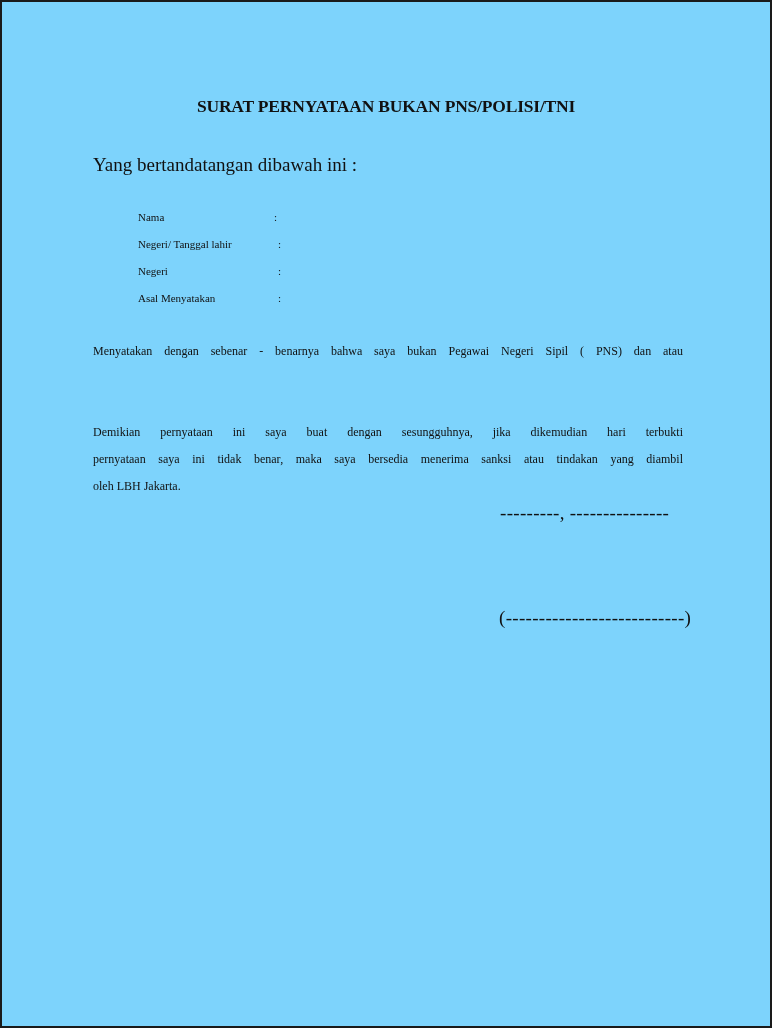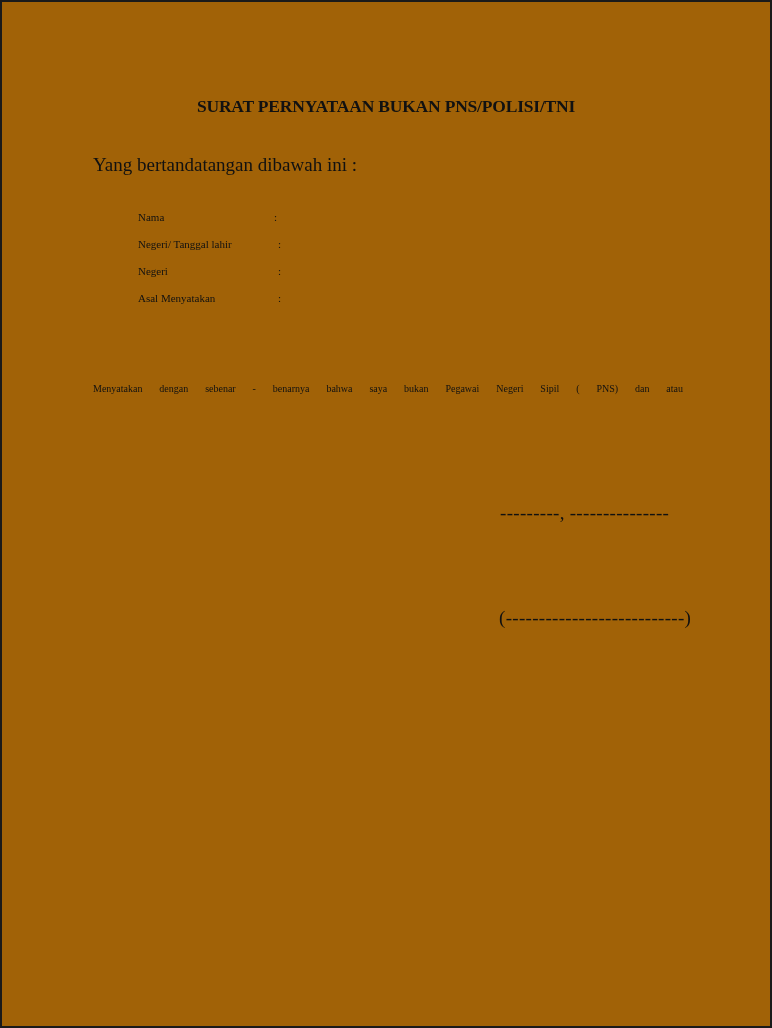--- a/index.html
+++ b/index.html
@@ -14,21 +14,21 @@
       overflow: hidden;
       font-family: "Liberation Serif", "DejaVu Serif", serif;
       color: #111;
     }
     .page {
       position: absolute;
       left: 0;
       top: 0;
       width: 768px;
       height: 1024px;
-      background: #a16207;
+      background: #7dd3fc;
       border: 2px solid #1a1a1a;
       border-right: 2px solid #1a1a1a;
       box-sizing: content-box;
     }
     .title {
       position: absolute;
       left: 0;
       right: 0;
       top: 94px;
       text-align: center;
@@ -49,23 +49,22 @@
       font-size: 11px;
       line-height: 27px;
       white-space: nowrap;
     }
     .field-label { display: inline-block; }
     .field-colon { position: absolute; top: 0; }
     .para {
       position: absolute;
       left: 91px;
       width: 590px;
-      font-size: 10px;
+      font-size: 12px;
       line-height: 27px;
-      margin-top: 37px;
     }
     .para-line {
       display: block;
       white-space: nowrap;
     }
     .justify {
       text-align: justify;
       text-align-last: justify;
       white-space: normal;
     }
@@ -95,18 +94,23 @@
   </div>
   <div class="field-row" style="top:283px;">
     <span class="field-label">Asal Menyatakan</span>
     <span class="field-colon" style="left:140px;">:</span>
   </div>
 
   <div class="para" style="top:336px;">
     <span class="para-line justify">Menyatakan dengan sebenar - benarnya bahwa saya bukan Pegawai Negeri Sipil ( PNS) dan atau</span>
   </div>
 
+  <div class="para" style="top:417px;">
+    <span class="para-line justify">Demikian pernyataan ini saya buat dengan sesungguhnya, jika dikemudian hari terbukti</span>
+    <span class="para-line justify">pernyataan saya ini tidak benar, maka saya bersedia menerima sanksi atau tindakan yang diambil</span>
+    <span class="para-line">oleh LBH Jakarta.</span>
+  </div>
 
   <div class="text place-date">---------, ---------------</div>
 
   <div class="text signature">(---------------------------)</div>
 
 </div>
 
 </body></html>

